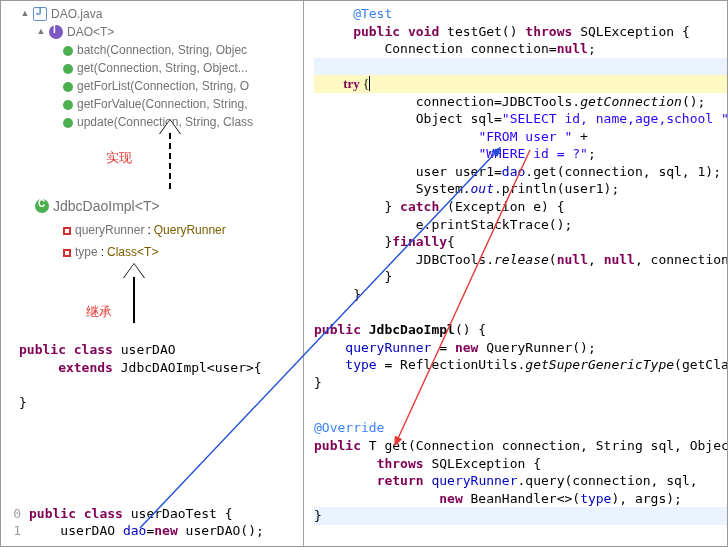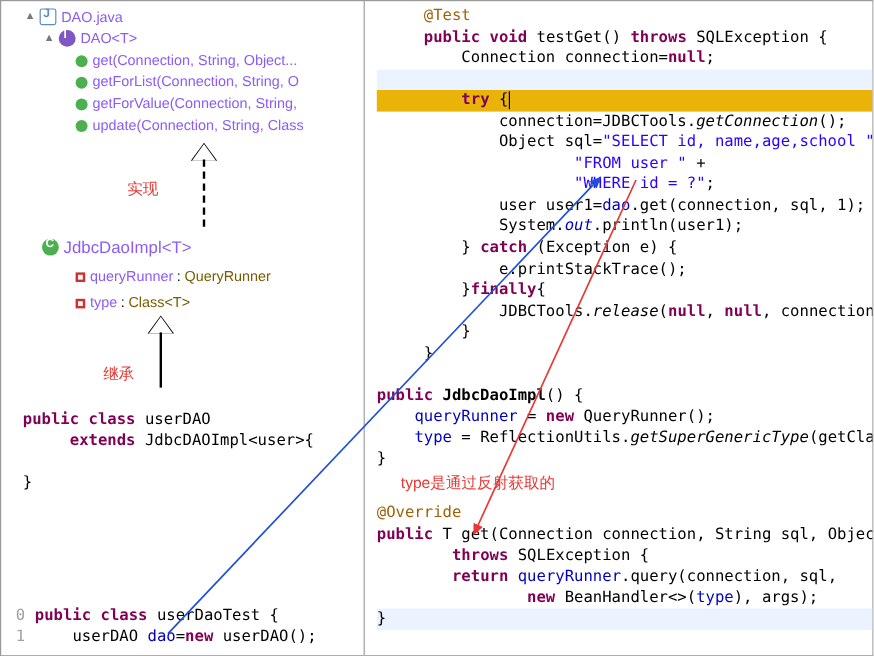--- a/index.html
+++ b/index.html
@@ -14,41 +14,41 @@
   .tw { display: inline-block; width: 12px; height: 12px; text-align: center; font-size: 9px; color: #777; margin-right: 2px; }
   .ic { display: inline-block; width: 14px; height: 14px; margin-right: 4px; }
   .ic-j { background: #fff; border: 1px solid #5e8ac7; border-radius: 2px; position: relative; }
   .ic-j::after { content: "J"; position: absolute; top: -2px; left: 2px; font-size: 10px; color: #5e8ac7; font-weight: bold; }
   .ic-i { background: #7e57c2; border-radius: 50%; position: relative; }
   .ic-i::after { content: "I"; position: absolute; top: -1px; left: 4px; font-size: 10px; color: #fff; font-weight: bold; }
   .ic-c { background: #4caf50; border-radius: 50%; position: relative; }
   .ic-c::after { content: "C"; position: absolute; top: -1px; left: 3px; font-size: 10px; color: #fff; font-weight: bold; }
   .ic-m { background: #4caf50; border-radius: 50%; width: 10px; height: 10px; margin-top: 2px; }
   .ic-f { background: #fff; border: 2px solid #d32f2f; width: 8px; height: 8px; margin-top: 2px; }
-  .tree-label { color: #8b5cf6; }
+  .tree-label { color: #737373; }
   .tree-type { color: #7a5c00; }
   
   
   .anno { color: #e53935; font-family: SimSun, "Microsoft YaHei", sans-serif; font-size: 13px; position: absolute; }
   .tri-shape { width: 0; height: 0; border-left: 10px solid transparent; border-right: 10px solid transparent; border-bottom: 14px solid #fff; position: relative; }
   .tri-outer { width: 0; height: 0; border-left: 11px solid transparent; border-right: 11px solid transparent; border-bottom: 15px solid #000; position: absolute; }
   .tri-wrap { position: absolute; }
   .vline-dash { border-left: 2px dashed #000; position: absolute; }
   .vline-solid { border-left: 2px solid #000; position: absolute; }
   
   
   pre { font-family: Consolas, monospace; font-size: 13px; line-height: 1.35; white-space: pre; }
   .kw { color: #7f0055; font-weight: bold; }
   .st { color: #2a00ff; }
-  .an { color: #a16207; text-align: right; }
+  .an { color: #3b82f6; text-align: right; }
   .fld { color: #0000c0; }
   .sm { color: #000; font-style: italic; }
   .stc { font-style: italic; }
   .gutter { display: inline-block; width: 16px; color: #a0a0a0; text-align: right; margin-right: 8px; }
-  .hl { background: #eab308; display: block; }
+  .hl { background: #fef9c3; display: block; font-family: Liberation Serif, serif; }
   .hl-soft { background: #eaf3ff; display: block; }
   .cursor { border-left: 1px solid #000; }
   
   
   svg.overlay { position: absolute; top: 0; left: 0; pointer-events: none; }
 </style>
 </head>
 <body>
 
 <div class="container">
@@ -58,20 +58,24 @@
       <div class="tree-row" style="padding-left:8px">
         <span class="tw">▲</span>
         <span class="ic ic-j"></span>
         <span class="tree-label">DAO.java</span>
       </div>
       <div class="tree-row" style="padding-left:24px">
         <span class="tw">▲</span>
         <span class="ic ic-i"></span>
         <span class="tree-label">DAO&lt;T&gt;</span>
       </div>
+      <div class="tree-row" style="padding-left:52px">
+          <span class="ic ic-m"></span>
+          <span class="tree-label">batch(Connection, String, Objec</span>
+        </div>
       <div class="tree-row" style="padding-left:52px">
           <span class="ic ic-m"></span>
           <span class="tree-label">get(Connection, String, Object...</span>
         </div>
       <div class="tree-row" style="padding-left:52px">
           <span class="ic ic-m"></span>
           <span class="tree-label">getForList(Connection, String, O</span>
         </div>
       <div class="tree-row" style="padding-left:52px">
           <span class="ic ic-m"></span>
@@ -139,21 +143,20 @@
              <span>e.printStackTrace();</span>
          <span>}</span><span class="kw">finally</span><span>{</span>
              <span>JDBCTools.</span><span class="sm">release</span><span>(</span><span class="kw">null</span><span>, </span><span class="kw">null</span><span>, connection);</span>
          <span>}</span>
      <span>}</span></pre>
 
 <pre style="padding-left:10px; margin-top:18px"><span class="kw">public</span> <b>JdbcDaoImpl</b><span>() {</span>
     <span class="fld">queryRunner</span><span> = </span><span class="kw">new</span><span> QueryRunner();</span>
     <span class="fld">type</span><span> = ReflectionUtils.</span><span class="sm">getSuperGenericType</span><span>(getClass());</span>
 <span>}</span></pre>
-    <div class="anno" style="left:30px; top:393px">type是通过反射获取的</div>
 
 <pre style="padding-left:10px; margin-top:28px"><span class="an">@Override</span>
 <span class="kw">public</span><span> T get(Connection connection, String sql, Object... args)</span>
         <span class="kw">throws</span><span> SQLException {</span>
         <span class="kw">return</span><span> </span><span class="fld">queryRunner</span><span>.query(connection, sql,</span>
                 <span class="kw">new</span><span> BeanHandler&lt;&gt;(</span><span class="fld">type</span><span>), args);</span>
 <span class="hl-soft"><span>}</span>                                                      </span></pre>
   </div>
 </div>
 

